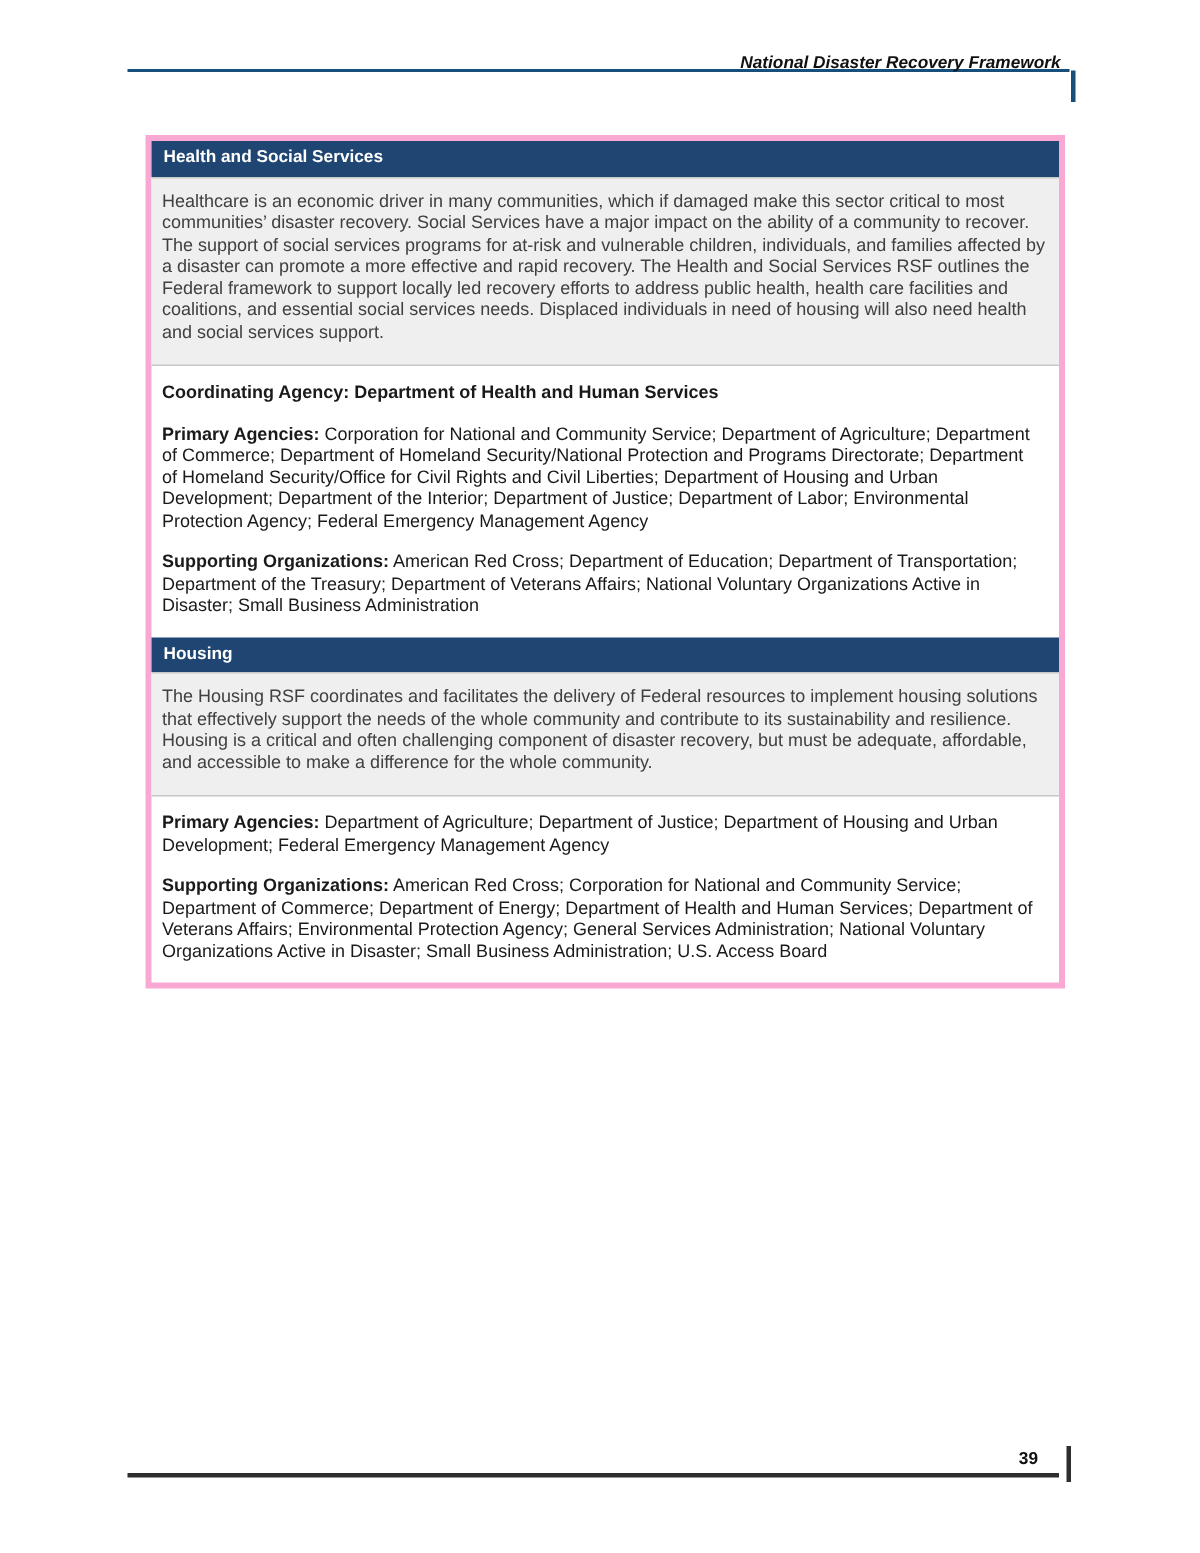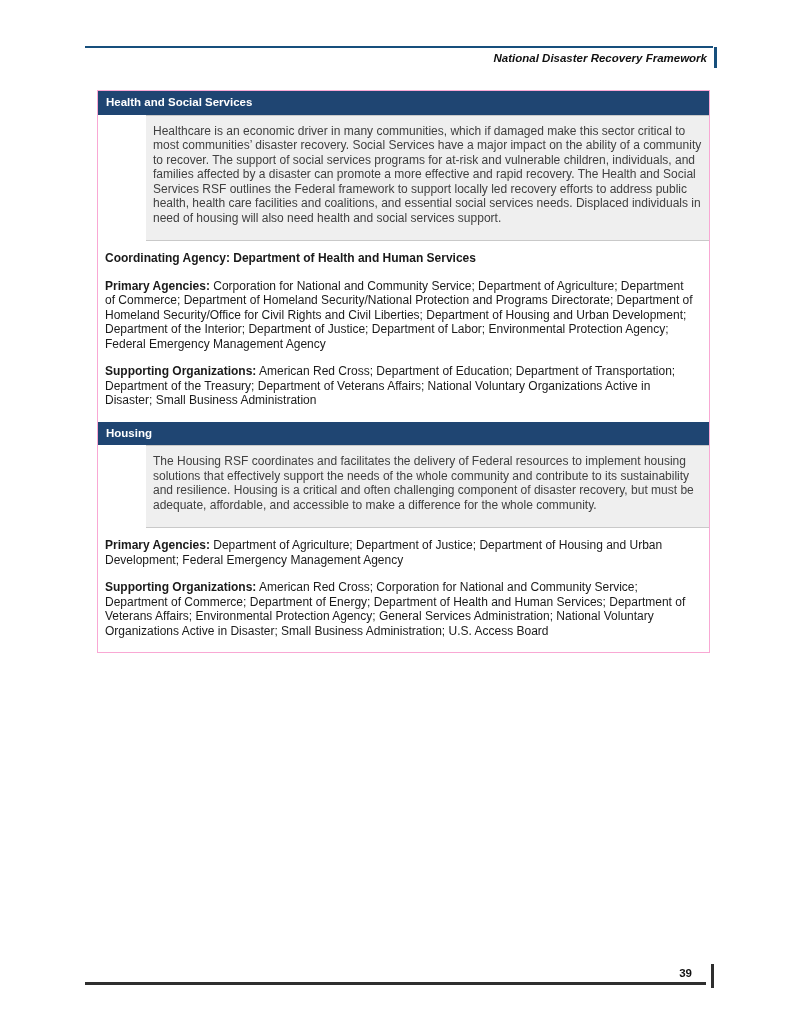--- a/index.html
+++ b/index.html
@@ -22,21 +22,21 @@
   .header-rule {
     position: absolute;
     left: 85px;
     top: 46px;
     width: 628px;
     height: 2px;
     background: #174F7C;
   }
   .header-title {
     position: absolute;
-    top: 51px;
+    top: 35px;
     right: 93px;
     font-weight: bold;
     font-style: italic;
     font-size: 11.5px;
     color: #111;
     white-space: nowrap;
   }
   .header-vbar {
     position: absolute;
     left: 714px;
@@ -45,38 +45,37 @@
     height: 21px;
     background: #174F7C;
   }
 
   
   .rsf-table {
     position: absolute;
     left: 97px;
     top: 90px;
     width: 613px;
-    border: 1px solid #f9a8d4;
+    border: 4px solid #f9a8d4;
     background: #ffffff;
     box-sizing: border-box;
   }
   .section-header {
     background: #1F4572;
     color: #ffffff;
     font-weight: bold;
     font-size: 11.5px;
     padding: 4px 8px 5px 8px;
   }
   .section-desc {
     background: #EFEFEF;
     border-top: 1px solid #c9c9c9;
     border-bottom: 1px solid #c9c9c9;
     color: #404040;
     padding: 8px 7px 15px 7px;
-    margin-left: 48px;
   }
   .section-body {
     padding: 10px 7px 1px 7px;
   }
   .section-body p {
     margin: 0 8px 13px 0;
   }
   .b {
     font-weight: bold;
   }

